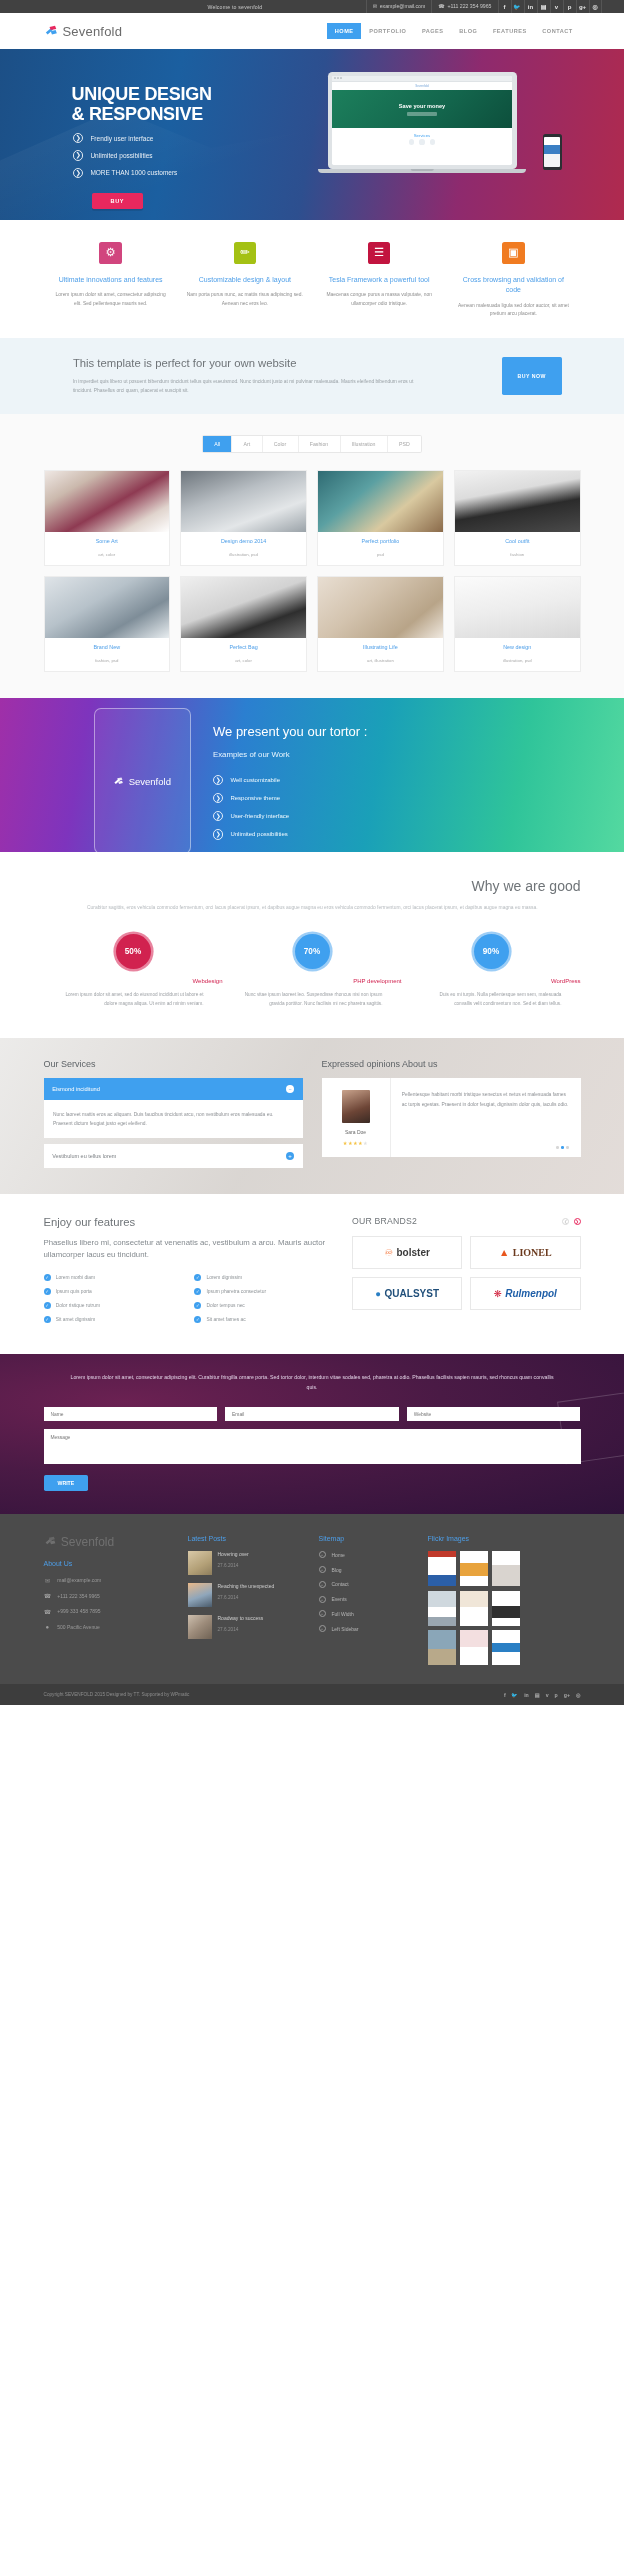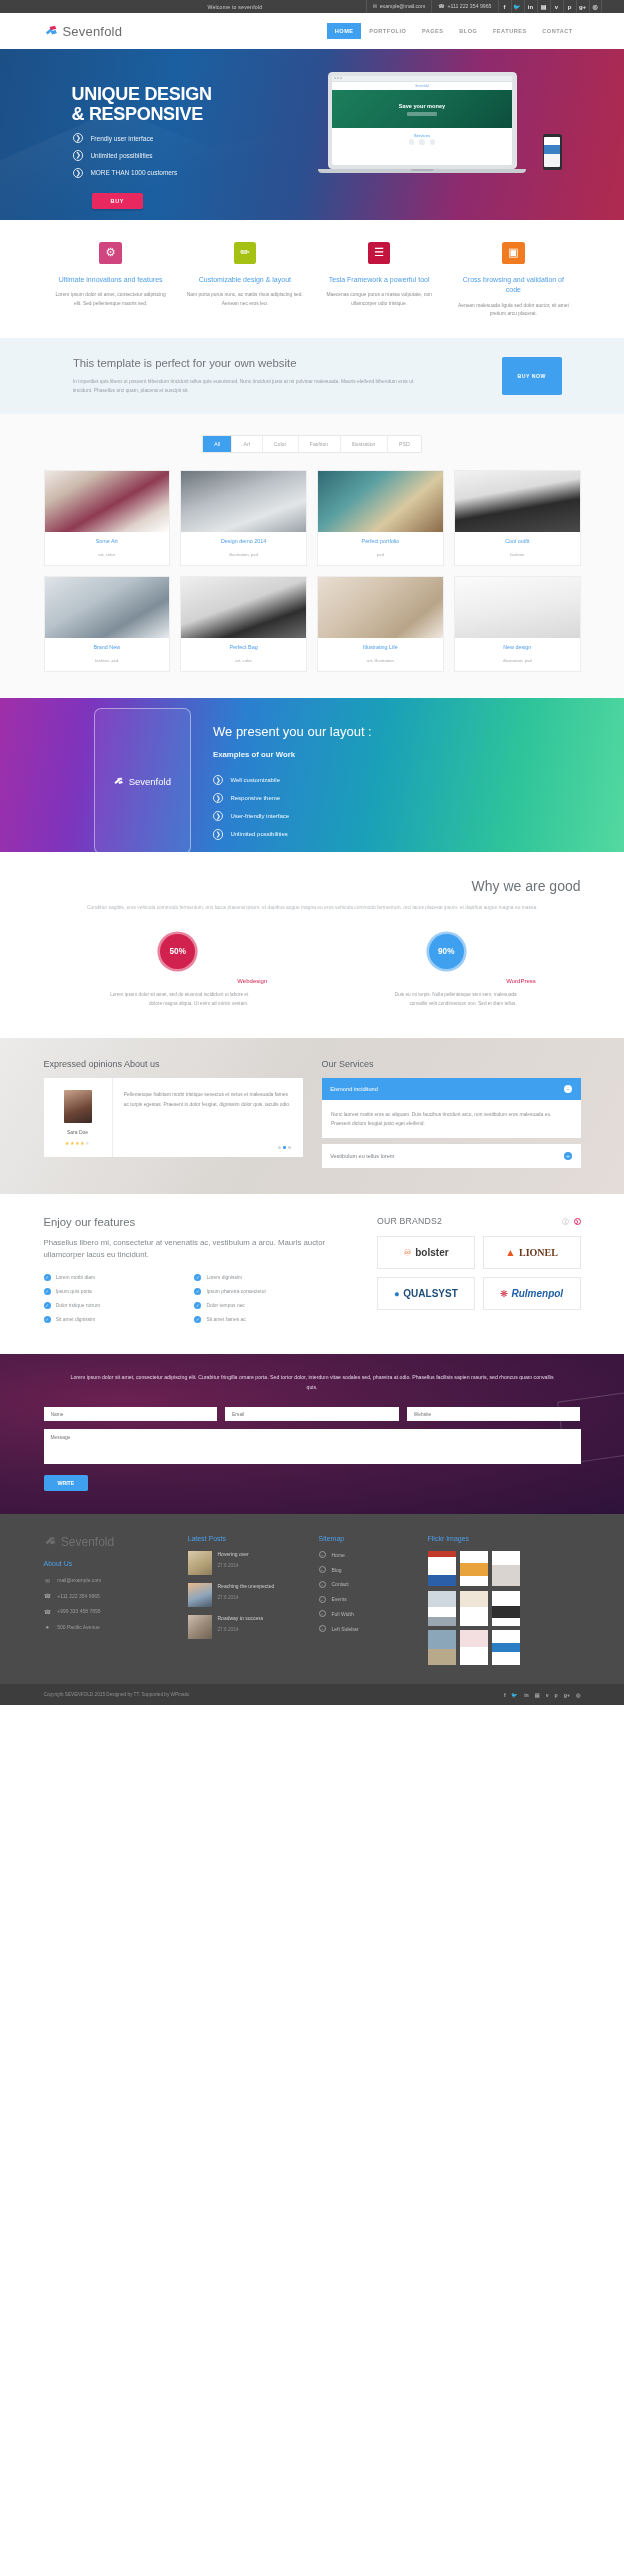--- a/index.html
+++ b/index.html
@@ -142,21 +142,21 @@
   .product { height: 154px; position: relative; overflow: hidden;
     background: linear-gradient(100deg,#a02fa8 0%,#7e34bd 14%,#2b7fd0 38%,#1aa0b8 60%,#2fc49a 82%,#54d9a0 100%); }
   .prod-in { width: 537px; margin: 0 auto; height: 100%; position: relative; display: flex; }
   .tablet { width: 97px; height: 146px; border: 1.7px solid rgba(255,255,255,.45);
     border-radius: 7px; margin: 10.4px 0 0 50px; display: flex; align-items: center;
     justify-content: center; background: rgba(255,255,255,.06); }
   .tablet .tlogo { display: flex; align-items: center; gap: 4.3px; }
   .tablet .tlogo span { color: #fff; font-size: 9.5px; }
   .prod-txt { padding: 26px 0 0 22.5px; }
   .prod-txt h2 { color: #fff; font-size: 13px; font-weight: normal; line-height: 1.25; margin-bottom: 9.5px; }
-  .prod-txt h4 { color: #eaf7ff; font-size: 7.8px; font-weight: bold; margin-bottom: 16px; }
+  .prod-txt h4 { color: #eaf7ff; font-size: 7.8px; font-weight: normal; margin-bottom: 16px; }
   .prod-txt li { list-style: none; display: flex; align-items: center; gap: 7px; margin-bottom: 7.8px; }
   .prod-txt li span { color: #f2fbff; font-size: 6px; }
 
   
   .why { padding: 26px 0 29.5px; text-align: right; }
   .why h2 { font-size: 14px; color: #6f7478; font-weight: normal; margin-bottom: 8.7px; }
   .why > p { font-size: 4.9px; color: #b4b9bd; line-height: 1.9; max-width: 451px; margin: 0 auto 22.5px; }
   .circles { display: flex; justify-content: space-around; }
   .circ-item { width: 33.33%; }
   .circ { width: 35px; height: 35px; border-radius: 50%; margin: 0 auto 8.7px;
@@ -197,21 +197,21 @@
   
   .enjoy { padding: 22.5px 0 24px; display: flex; gap: 22.5px; }
   .enjoy-l { width: 286px; }
   .enjoy-l h2 { font-size: 11.3px; color: #6f7478; font-weight: normal; margin-bottom: 8.7px; }
   .enjoy-l p.lead { font-size: 7.8px; color: #848a8f; line-height: 1.6; margin-bottom: 12px; }
   .enjoy-cols { display: flex; gap: 15.6px; }
   .enjoy-cols ul { list-style: none; flex: 1; }
   .enjoy-cols li { display: flex; align-items: center; gap: 5.2px; margin-bottom: 7px; font-size: 4.9px; color: #8e9397; }
   .ck { width: 7px; height: 7px; border-radius: 50%; background: #3fa0ef; color: #fff;
     font-size: 4.3px; display: flex; align-items: center; justify-content: center; flex: none; }
-  .enjoy-r { flex: 1; margin-left: 25px; }
+  .enjoy-r { flex: 1; }
   .brands-head { display: flex; align-items: center; justify-content: space-between; margin-bottom: 9.5px; }
   .brands-head h3 { font-size: 8.7px; color: #6f7478; font-weight: normal; letter-spacing: 0.2px; }
   .br-nav { display: flex; gap: 4.3px; }
   .br-nav i { width: 7px; height: 7px; border-radius: 50%; border: 0.9px solid #d8d8d8;
     color: #c9c9c9; font-size: 4.3px; display: flex; align-items: center; justify-content: center; font-style: normal; }
   .br-nav i.on { border-color: #e8285e; color: #e8285e; }
   .brands { display: grid; grid-template-columns: 1fr 1fr; gap: 7.8px; }
   .brand { border: 0.9px solid #e8e8e8; height: 33px; display: flex;
     align-items: center; justify-content: center; gap: 3.5px; }
   .brand .bt { font-size: 10px; font-weight: bold; }
@@ -482,21 +482,21 @@
       <span class="tlogo">
         <svg width="11.3" height="11.3" viewBox="0 0 24 24">
           <path d="M3 14 L12 6 L15 9 L6 17 Z" fill="#fff"></path>
           <path d="M9 5 L18 3 L20 8 L11 10 Z" fill="#fff" opacity=".85"></path>
           <path d="M11 12 L19 10 L21 15 L13 17 Z" fill="#fff" opacity=".9"></path>
         </svg>
         <span>Sevenfold</span>
       </span>
     </div>
     <div class="prod-txt">
-      <h2>We present you our layout :</h2>
+      <h2>We present you our tortor :</h2>
       <h4>Examples of our Work</h4>
       <ul>
         <li>
           <span class="chev">❯</span>
           <span>Well customizabile</span>
         </li>
         <li>
           <span class="chev">❯</span>
           <span>Responsive theme</span>
         </li>
@@ -516,57 +516,62 @@
 <section class="wrap why">
   <h2>Why we are good</h2>
   <p>Curabitur sagittis, eros vehicula commodo fermentum, orci lacus placerat ipsum, et dapibus augue magna eu eros vehicula commodo fermentum, orci lacus placerat ipsum, et dapibus augue magna eu massa.</p>
   <div class="circles">
     <div class="circ-item">
       <div class="circ" style="background:#d1224f;box-shadow:0 0 0 2.6px #e8849f">50%</div>
       <h4 style="color:#d1224f">Webdesign</h4>
       <p>Lorem ipsum dolor sit amet, sed do eiusmod incididunt ut labore et dolore magna aliqua. Ut enim ad minim veniam.</p>
     </div>
     <div class="circ-item">
+      <div class="circ" style="background:#3fa0ef;box-shadow:0 0 0 2.6px #9ccdf6">70%</div>
+      <h4 style="color:#d1224f">PHP development</h4>
+      <p>Nunc vitae ipsum laoreet leo. Suspendisse rhoncus nisi non ipsum gravida porttitor. Nunc facilisis mi nec pharetra sagittis.</p>
+    </div>
+    <div class="circ-item">
       <div class="circ" style="background:#3fa0ef;box-shadow:0 0 0 2.6px #9ccdf6">90%</div>
       <h4 style="color:#d1224f">WordPress</h4>
       <p>Duis eu mi turpis. Nulla pellentesque sem sem, malesuada convallis velit condimentum non. Sed et diam tellus.</p>
     </div>
   </div>
 </section>
 
 <section class="testi">
   <div class="wrap testi-in">
+    <div class="testi-col">
+      <h3>Our Services</h3>
+      <div class="acc-head">
+        <span>Eismond inciditund</span>
+        <span class="rnd">−</span>
+      </div>
+      <div class="acc-body">Nunc laoreet mattis eros ac aliquam. Duis faucibus tincidunt arcu, non vestibulum eros malesuada eu. Praesent dictum feugiat justo eget eleifend.</div>
+      <div class="acc-item">
+        <span>Vestibulum eu tellus lorem</span>
+        <span class="rnd2">+</span>
+      </div>
+    </div>
     <div class="testi-col">
       <h3>Expressed opinions About us</h3>
       <div class="tcard">
         <div class="tleft">
           <div class="avatar"></div>
           <b>Sara Doe</b>
           <div class="stars">★★★★<i>★</i></div>
         </div>
         <div class="tright">
           <p>Pellentesque habitant morbi tristique senectus et netus et malesuada fames ac turpis egestas. Praesent in dolor feugiat, dignissim dolor quis, iaculis odio.</p>
           <div class="tdots">
             <i></i>
             <i class="on"></i>
             <i></i>
           </div>
         </div>
-      </div>
-    </div>
-    <div class="testi-col">
-      <h3>Our Services</h3>
-      <div class="acc-head">
-        <span>Eismond inciditund</span>
-        <span class="rnd">−</span>
-      </div>
-      <div class="acc-body">Nunc laoreet mattis eros ac aliquam. Duis faucibus tincidunt arcu, non vestibulum eros malesuada eu. Praesent dictum feugiat justo eget eleifend.</div>
-      <div class="acc-item">
-        <span>Vestibulum eu tellus lorem</span>
-        <span class="rnd2">+</span>
       </div>
     </div>
   </div>
 </section>
 
 <section class="wrap enjoy">
   <div class="enjoy-l">
     <h2>Enjoy our features</h2>
     <p class="lead">Phasellus libero mi, consectetur at venenatis ac, vestibulum a arcu. Mauris auctor ullamcorper lacus eu tincidunt.</p>
     <div class="enjoy-cols">

